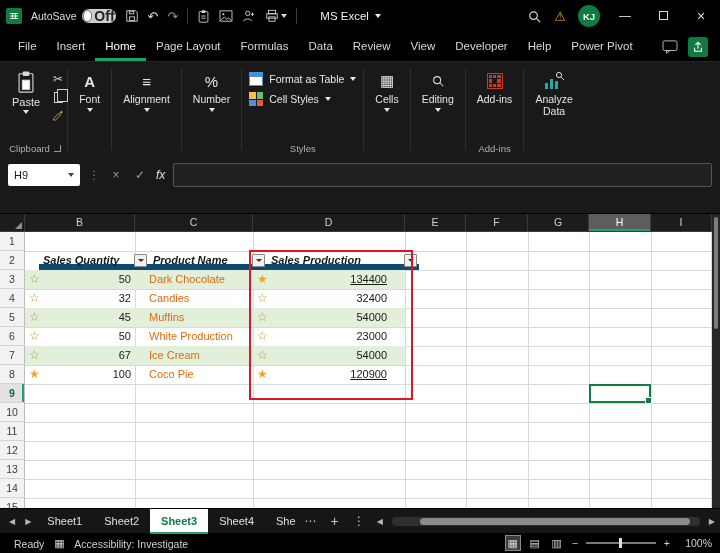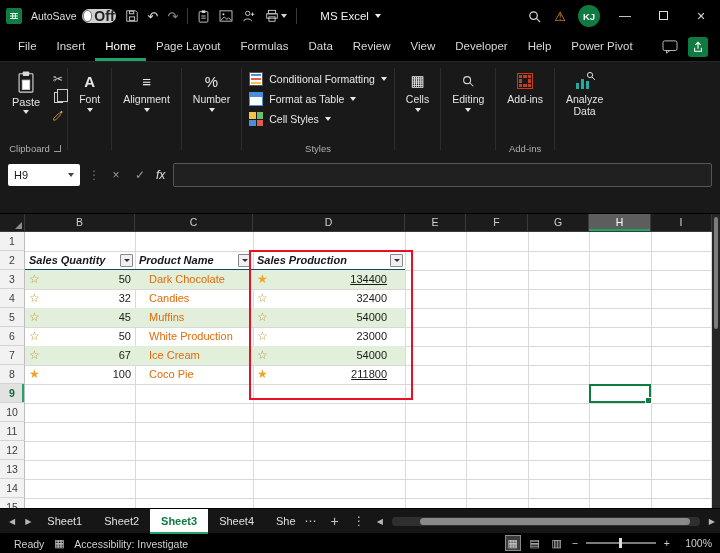--- a/index.html
+++ b/index.html
@@ -77,21 +77,21 @@
   .col-h { height:18px; background:#1c1c1c; color:#cfcfcf; font-size:10.5px; text-align:center; line-height:17px; border-right:1px solid #3a3a3a; border-bottom:1px solid #3a3a3a; }
   .col-h.sel { background:#5d5d5d; color:#fff; box-shadow:inset 0 -2px 0 #21a366; }
   .row-hs { position:absolute; left:0; top:18px; width:25px; bottom:0; background:#f2f2f2; }
   .row-h { height:19px; text-align:center; line-height:18px; font-size:10.5px; color:#3c3c3c; border-bottom:1px solid #d4d4d4; border-right:1px solid #bdbdbd; }
   .row-h.sel { background:#e2e2e2; color:#0e6b3d; font-weight:bold; box-shadow:inset -2px 0 0 #21a366; }
   #grid-cells { position:absolute; left:25px; top:18px; width:687px; bottom:0; background:#fff; overflow:hidden; }
   .vline { position:absolute; top:0; bottom:0; width:1px; background:#d9d9d9; }
   .hline { position:absolute; left:0; width:687px; height:1px; background:#d9d9d9; }
   .stripe { position:absolute; left:0; width:380px; height:19px; background:#e2efda; }
   .t-row { position:absolute; left:0; width:380px; height:19px; z-index:2; }
-  .t-head { border-bottom:1px solid #0c4a6e; }
+  .t-head { border-bottom:6px solid #0c4a6e;margin-left:14px; }
   .th { position:absolute; top:0; line-height:18px; font-weight:bold; font-style:italic; color:#171717; font-size:11px; white-space:nowrap; }
   .filter-btn { position:absolute; top:3px; width:13px; height:13px; background:#f0f0f0; border:1px solid #8a8a8a; border-radius:1px; display:flex; align-items:center; justify-content:center; color:#333; }
   .filter-btn .caret { border-left-width:3px; border-right-width:3px; border-top-width:3.5px; }
   .star { position:absolute; top:0; line-height:19px; font-size:12px; }
   .star[data-state="empty"] { color:#b79b3c; }
   .star[data-state="full"]  { color:#f0a32a; }
   .cell-num { position:absolute; top:0; line-height:19px; color:#1a1a1a; font-size:11px; text-align:right; }
   .qnum { left:14px; width:92px; }
   .pnum { left:228px; width:134px; }
   .u { text-decoration:underline; }
@@ -281,29 +281,20 @@
     <div class="small-grp">
       <span class="sg-icon">%</span>
       <span class="sg-label">Number</span>
       <span class="caret"></span>
     </div>
 
     <div class="rb-sep"></div>
 
     <div class="rb-group styles-grp">
       <div class="style-row">
-        <span class="cf-icon">
-            <i style="background:#4a90d9"></i>
-            <i style="background:#e05a4e"></i>
-            <i style="background:#f2c14e"></i>
-          </span>
-        <span>Conditional Formatting</span>
-        <span class="caret"></span>
-      </div>
-      <div class="style-row">
         <span class="fat-icon"></span>
         <span>Format as Table</span>
         <span class="caret"></span>
       </div>
       <div class="style-row">
         <span class="cs-icon">
             <i style="background:#f2c14e"></i>
             <i style="background:#6cbf6c"></i>
             <i style="background:#4a90d9"></i>
             <i style="background:#e05a4e"></i>
@@ -504,21 +495,21 @@
         <span class="cell-num qnum">67</span>
         <span class="cell-text product">Ice Cream</span>
         <span class="star" style="left:232px" data-state="empty">☆</span>
         <span class="cell-num pnum">54000</span>
       </div>
       <div class="t-row" style="top:133px">
         <span class="star" style="left:4px" data-state="full">★</span>
         <span class="cell-num qnum">100</span>
         <span class="cell-text product">Coco Pie</span>
         <span class="star" style="left:232px" data-state="full">★</span>
-        <span class="cell-num pnum u">211800</span>
+        <span class="cell-num pnum u">120900</span>
       </div>
 
       <div class="red-box"></div>
       <div class="sel-cell"></div>
     </div>
 
     <div class="vscroll">
         <div class="vthumb"></div>
       </div>
   </div>

